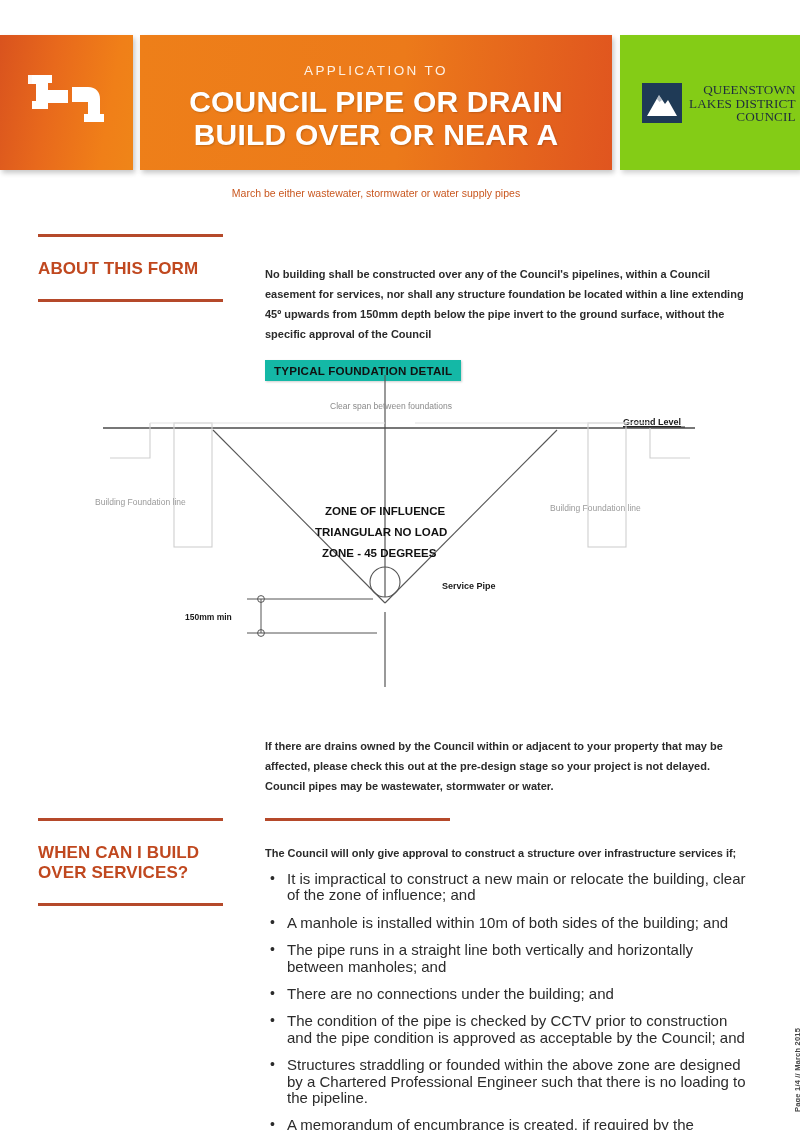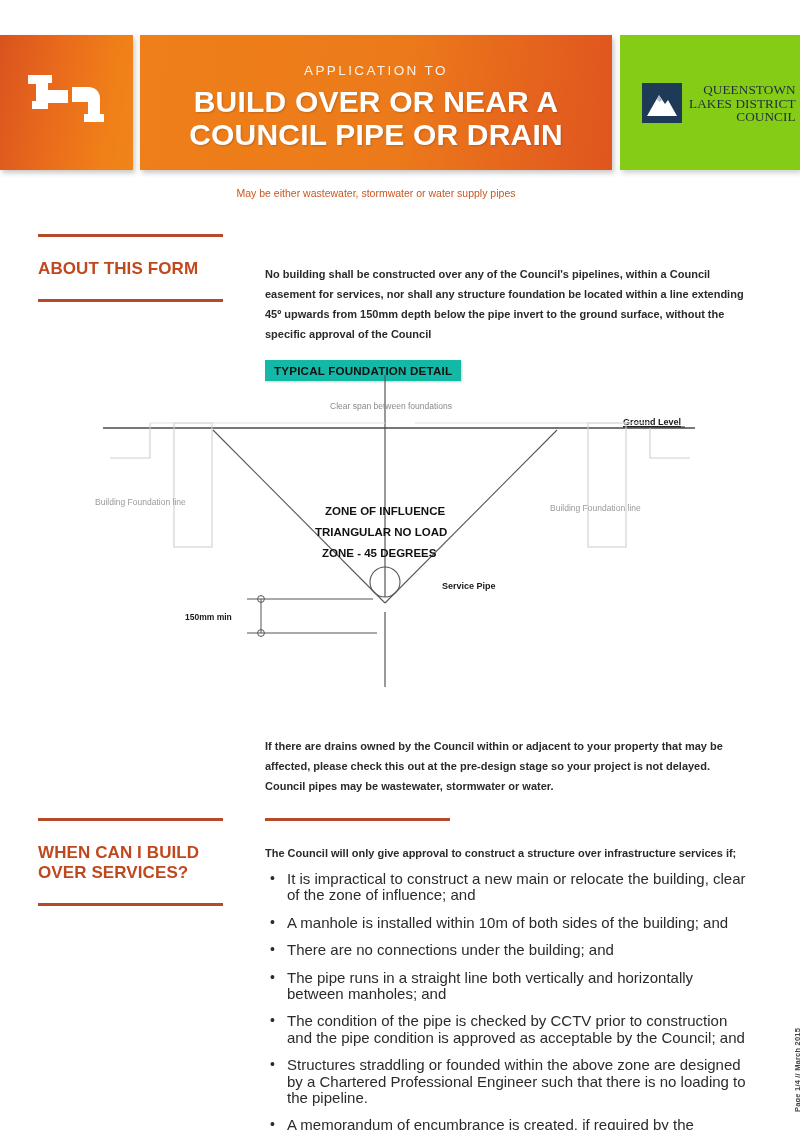--- a/index.html
+++ b/index.html
@@ -229,43 +229,43 @@
       </g>
       <g fill="#ffffff" opacity="0.95">
         <rect x="2" y="2" width="8" height="9"></rect>
       </g>
     </svg>
   </div>
 
   <div class="hdr-title-block">
     <div class="hdr-eyebrow">APPLICATION TO</div>
     <div class="hdr-main-title">
+      <div>COUNCIL PIPE OR DRAIN</div>
       <div>BUILD OVER OR NEAR A</div>
-      <div>COUNCIL PIPE OR DRAIN</div>
     </div>
   </div>
 
   <div class="hdr-logo-block">
     <div class="logo-wrap">
       <div class="logo-mark">
         <svg width="40" height="40" viewBox="0 0 40 40">
           <rect x="0" y="0" width="40" height="40" fill="#1f3a56"></rect>
           <path d="M5,33 L17,12 L23,21 L26,17 L35,33 Z" fill="#ffffff"></path>
           <path d="M17,12 L20,17 L17.5,19 L15,16 Z" fill="#1f3a56" opacity="0.35"></path>
         </svg>
       </div>
       <div class="logo-text">
         <div>QUEENSTOWN</div>
         <div>LAKES DISTRICT</div>
         <div>COUNCIL</div>
       </div>
     </div>
   </div>
 
-  <div class="hdr-subtitle">May be either wastewater, stormwater or water supply pipes</div>
+  <div class="hdr-subtitle">March be either wastewater, stormwater or water supply pipes</div>
 </div>
 
 <div class="section" style="top:234px;">
   <div class="sec-left">
     <div class="rule"></div>
     <div class="sec-heading">ABOUT THIS FORM</div>
     <div class="rule"></div>
   </div>
   <div class="sec-right" style="top:30px;">
     <div class="body-text">No building shall be constructed over any of the Council's pipelines, within a Council easement for services, nor shall any structure foundation be located within a line extending 45º upwards from 150mm depth below the pipe invert to the ground surface, without the specific approval of the Council</div>
@@ -333,22 +333,22 @@
     </div>
     <div class="rule"></div>
   </div>
 
   <div class="sec-right">
     <div class="rule-right"></div>
     <div class="body-text" style="margin-top:22px;">The Council will only give approval to construct a structure over infrastructure services if;</div>
     <ul class="bullets">
       <li>It is impractical to construct a new main or relocate the building, clear of the zone of influence; and</li>
       <li>A manhole is installed within 10m of both sides of the building; and</li>
+      <li>The pipe runs in a straight line both vertically and horizontally between manholes; and</li>
       <li>There are no connections under the building; and</li>
-      <li>The pipe runs in a straight line both vertically and horizontally between manholes; and</li>
       <li>The condition of the pipe is checked by CCTV prior to construction and the pipe condition is approved as acceptable by the Council; and</li>
       <li>Structures straddling or founded within the above zone are designed by a Chartered Professional Engineer such that there is no loading to the pipeline.</li>
       <li>A memorandum of encumbrance is created, if required by the Council, indemnifying the Queenstown Lakes District Council against any claims for damage caused by the presence, maintenance, replacement, or upgrade of the pipeline.</li>
     </ul>
   </div>
 </div>
 
 <div class="footer-vert">
   <span>Page 1/4  //  March 2015</span>
 </div>

